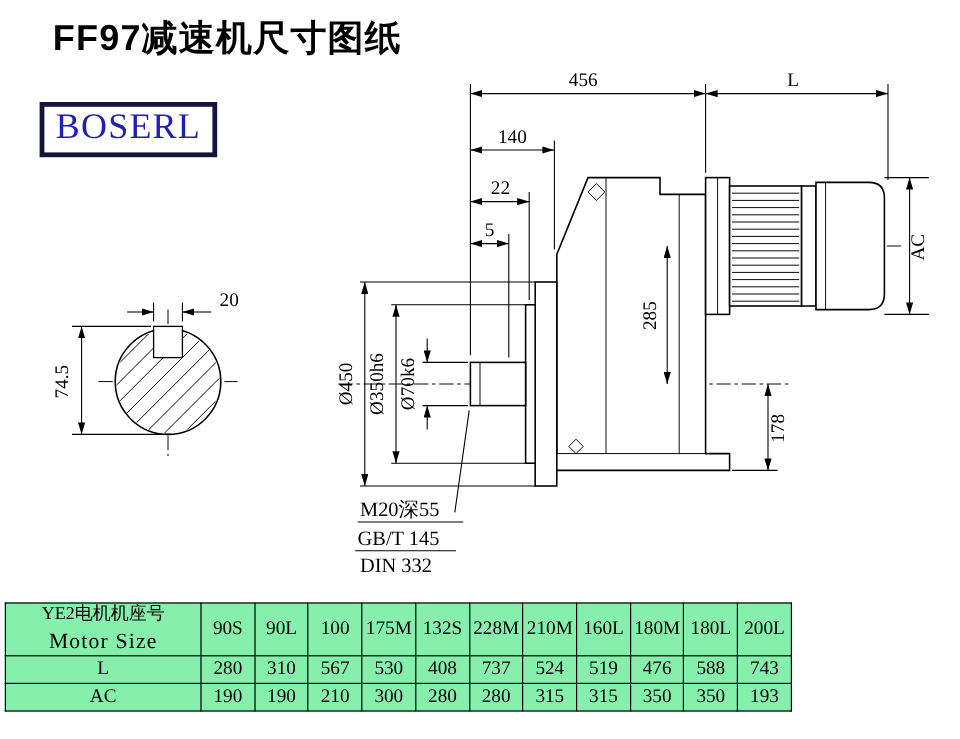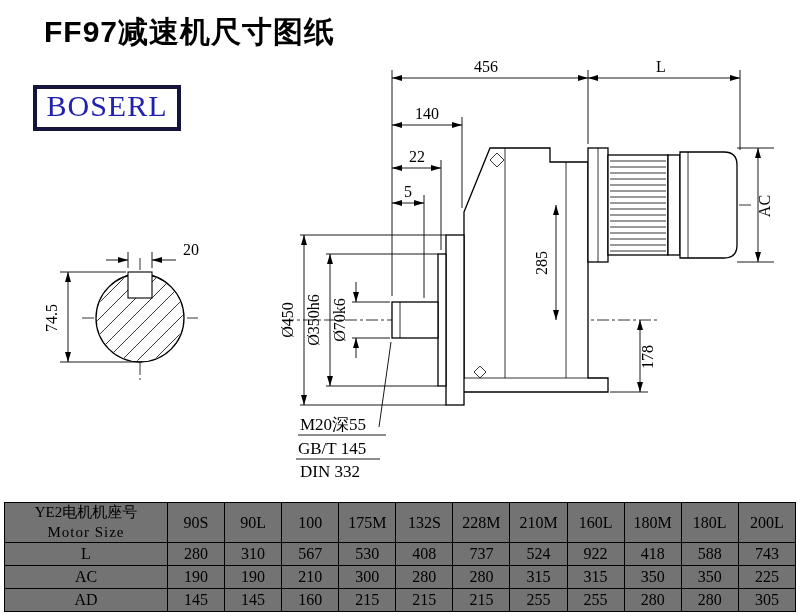--- a/index.html
+++ b/index.html
@@ -11,28 +11,28 @@
   .logo { position:absolute; left:33px; top:85px; width:148px; height:46px; border:4px solid #14143c;
           background:#fff; display:flex; justify-content:center; }
   .logo span { font-family:"Liberation Serif", serif; font-size:30px; color:#2121b0; letter-spacing:1px; }
   svg.drawing { position:absolute; left:0; top:0; }
   svg .ow { stroke:#000; stroke-width:1.3; fill:#fff; }
   svg .dl { stroke:#000; stroke-width:0.9; fill:none; }
   svg .th { stroke:#000; stroke-width:0.8; fill:none; }
   svg .cl { stroke:#000; stroke-width:0.8; fill:none; stroke-dasharray:12 3 3 3; }
   svg text { font-family:"Liberation Serif", serif; font-size:16px; fill:#000; }
   svg text.note { font-size:17px; }
-  table.sizes { position:absolute; left:4px; top:502px; width:792px; border-collapse:collapse;
-                table-layout:fixed; background:#737373;padding-left:32px; }
+  table.sizes { position:absolute; left:4px; top:502px; width:656px; border-collapse:collapse;
+                table-layout:fixed; background:#86efac;padding-left:32px; }
   table.sizes td { border:1px solid #000; text-align:center; vertical-align:middle; padding:0;
                    font-size:16px; color:#000; }
   tr.hdr { height:40px; }
   tr.data { height:23px; }
   .mh1 { display:block; font-size:15px; line-height:1.3; }
-  .mh2 { display:block; font-size:15px; line-height:1.3; letter-spacing:1px; }
+  .mh2 { display:block; font-size:18px; line-height:1.3; letter-spacing:1px; }
 </style>
 </head>
 <body>
 
 <div class="page">
 
   <div class="title">FF97减速机尺寸图纸</div>
 
   <div class="logo">
     <span>BOSERL</span>
@@ -235,48 +235,34 @@
       </tr>
       <tr class="data">
         <td>L</td>
         <td>280</td>
         <td>310</td>
         <td>567</td>
         <td>530</td>
         <td>408</td>
         <td>737</td>
         <td>524</td>
-        <td>922</td>
-        <td>418</td>
+        <td>519</td>
+        <td>476</td>
         <td>588</td>
         <td>743</td>
       </tr>
       <tr class="data">
         <td>AC</td>
         <td>190</td>
         <td>190</td>
         <td>210</td>
         <td>300</td>
         <td>280</td>
         <td>280</td>
         <td>315</td>
         <td>315</td>
         <td>350</td>
         <td>350</td>
-        <td>225</td>
-      </tr>
-      <tr class="data">
-        <td>AD</td>
-        <td>145</td>
-        <td>145</td>
-        <td>160</td>
-        <td>215</td>
-        <td>215</td>
-        <td>215</td>
-        <td>255</td>
-        <td>255</td>
-        <td>280</td>
-        <td>280</td>
-        <td>305</td>
+        <td>193</td>
       </tr>
     </tbody>
   </table>
 </div>
 
 </body></html>

